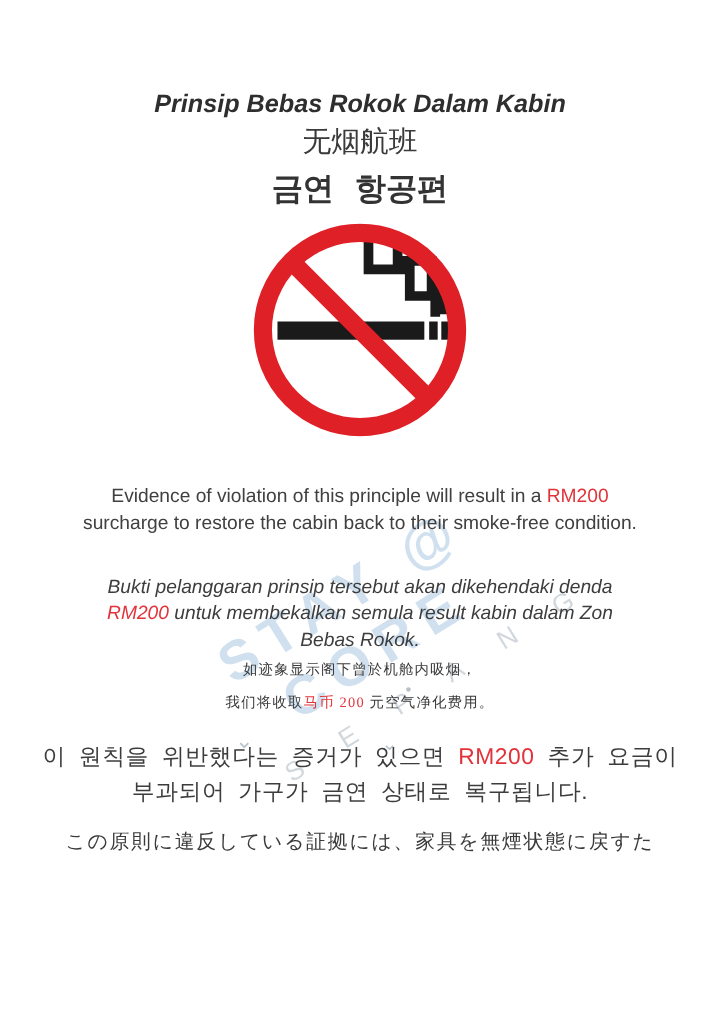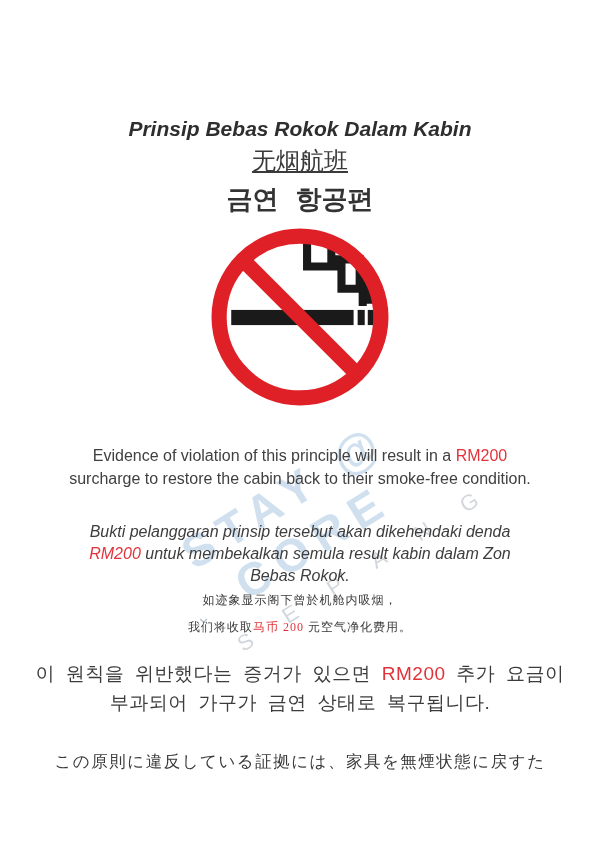--- a/index.html
+++ b/index.html
@@ -1,34 +1,34 @@
 <!DOCTYPE html>
 <html><head>
 <meta charset="utf-8">
 <style>
   html,body{margin:0;padding:0;background:#ffffff;}
   .page{
     position:relative;width:600px;height:849px;margin:0 auto;background:#ffffff;
     overflow:hidden;font-family:"Liberation Sans",sans-serif;color:#404040;
   }
-  .content{position:relative;z-index:2;text-align:center;padding-top:116px;}
+  .content{position:relative;z-index:2;text-align:center;padding-top:74px;}
   
   .t-malay{font-size:21px;line-height:26px;font-weight:bold;font-style:italic;color:#2e2e2e;}
-  .t-zh{font-size:24px;line-height:30px;margin-top:4px;color:#3a3a3a;font-family:"Liberation Serif",serif;text-decoration:underline;}
+  .t-zh{font-size:24px;line-height:30px;margin-top:4px;color:#3a3a3a;font-family:"Liberation Serif",serif;}
   .t-ko{font-size:26px;line-height:34px;margin-top:6px;color:#333333;font-weight:600;word-spacing:10px;}
   .t-ja{font-size:24px;line-height:30px;margin-top:6px;color:#3a3a3a;letter-spacing:3px;font-family:"Liberation Serif",serif;}
   
   .sign-wrap{margin-top:12px;height:178px;}
   
   p{margin:0;}
   .en{margin-top:38px;font-size:16px;line-height:23px;color:#404040;}
   .ms{margin-top:31px;font-size:16px;line-height:22px;font-style:italic;color:#3d3d3d;}
   .zh{font-size:12px;line-height:27px;color:#3a3a3a;font-family:"Liberation Serif",serif;letter-spacing:1px;}
   .ko{margin-top:18px;font-size:19px;line-height:29px;color:#3c3c3c;word-spacing:5px;letter-spacing:0.5px;}
-  .ja{margin-top:32px;font-size:16.5px;line-height:25px;color:#3a3a3a;font-family:"Liberation Serif",serif;letter-spacing:1.5px;}
+  .ja{margin-top:14px;font-size:16.5px;line-height:25px;color:#3a3a3a;font-family:"Liberation Serif",serif;letter-spacing:1.5px;}
   .red{color:#e2333a;}
   
   .watermark{
     position:absolute;z-index:1;left:130px;top:460px;width:370px;height:170px;
     transform:rotate(-32deg);transform-origin:50% 50%;
     text-align:center;pointer-events:none;
   }
   .wm-line1{
     font-size:46px;font-weight:bold;letter-spacing:10px;
     color:rgba(137,178,214,0.40);font-family:"Liberation Sans",sans-serif;

